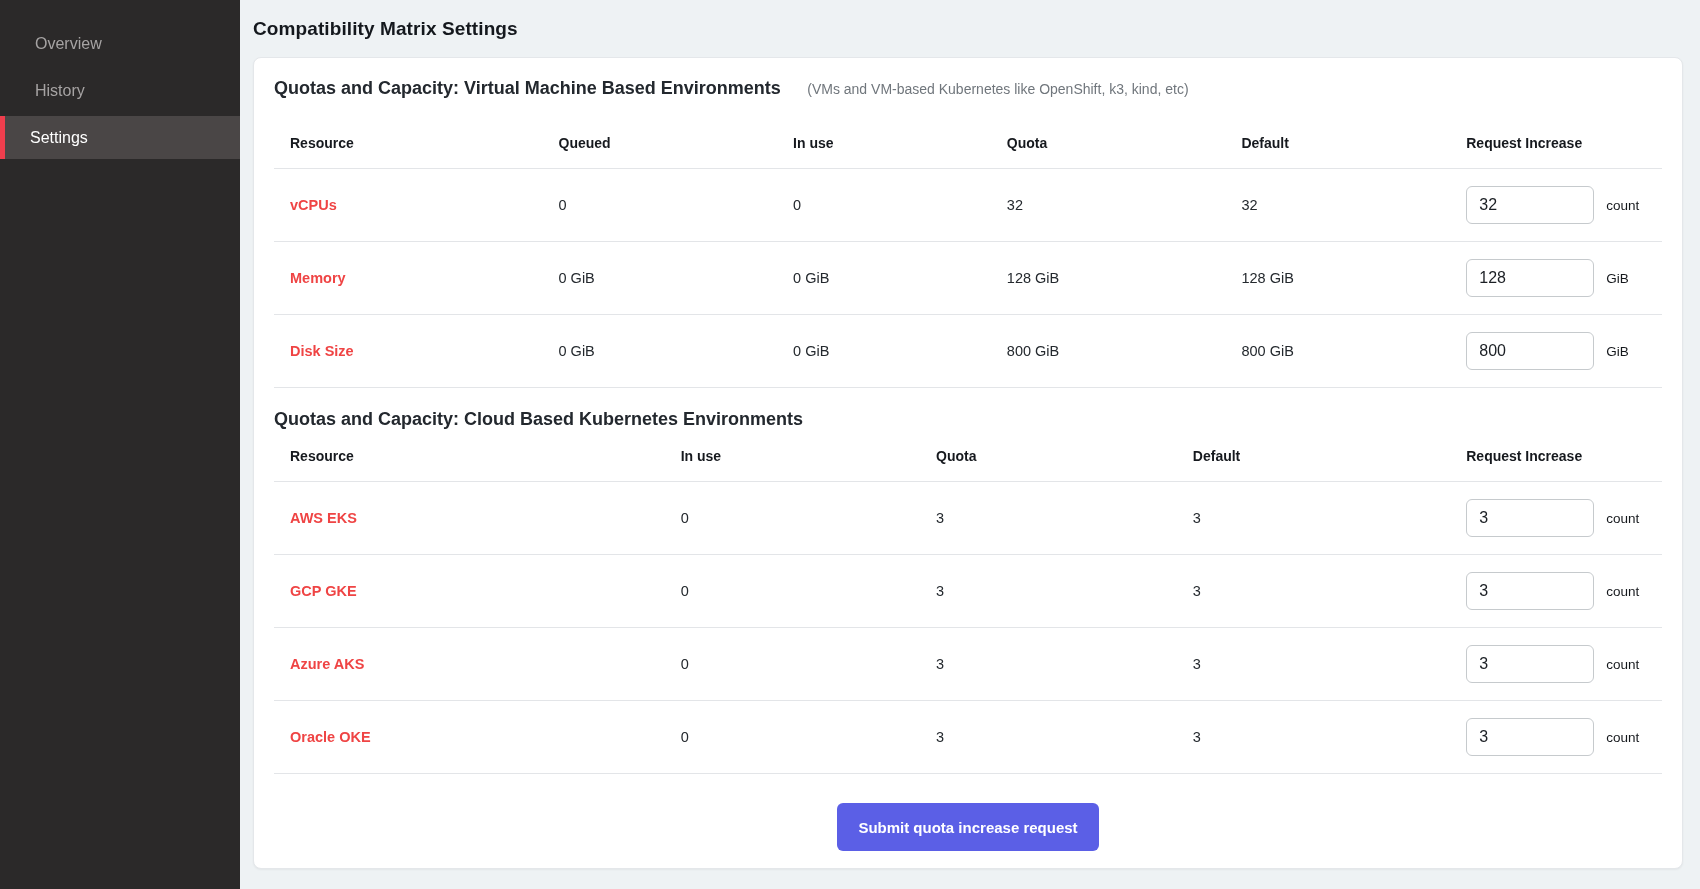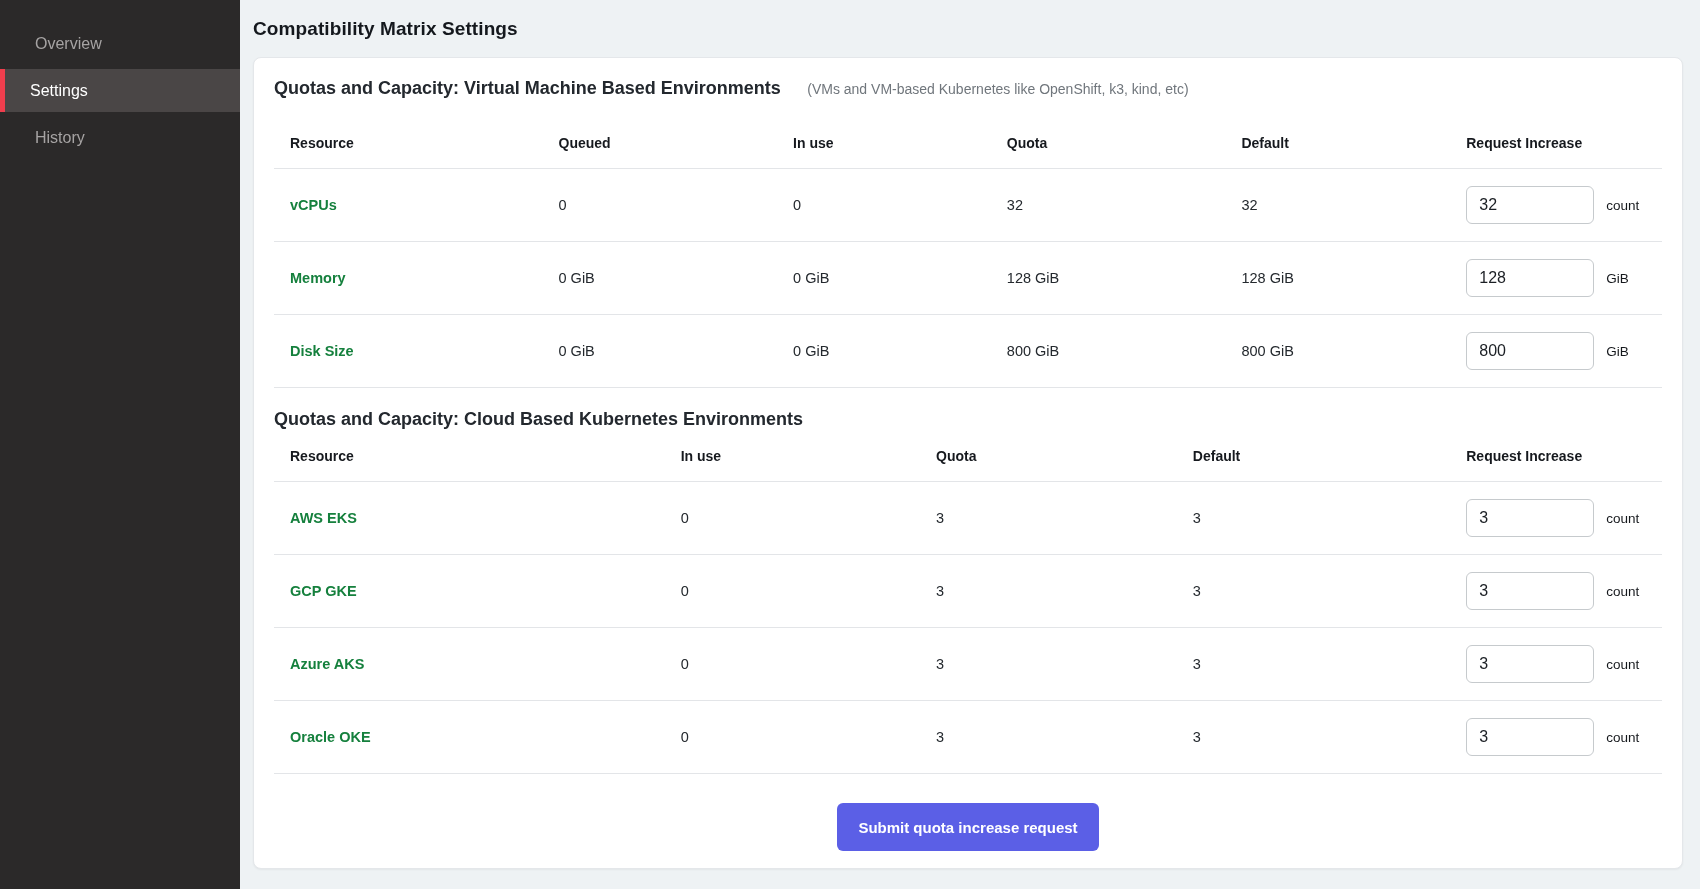--- a/index.html
+++ b/index.html
@@ -86,21 +86,21 @@
   .cloud-grid { grid-template-columns: 29.3% 18.4% 18.5% 19.7% 1fr; }
   .thead { min-height: 52px; }
   .thead .cell {
     font-size: 14px;
     font-weight: 700;
     color: #16191e;
   }
   .tdata { min-height: 73px; }
   .cell { padding-right: 8px; font-size: 14.5px; color: #24292e; }
   .cell:first-child { padding-left: 16px; }
-  .cell.resource { font-weight: 600; color: #15803d; }
+  .cell.resource { font-weight: 600; color: #ef4444; }
 
   .request-cell {
     display: flex;
     align-items: center;
     gap: 12px;
     padding-right: 0;
   }
   .request-input {
     width: 128px;
     height: 38px;
@@ -134,25 +134,25 @@
     cursor: pointer;
   }
 </style>
 </head>
 <body>
 
 <aside class="sidebar">
   <div class="nav-item">
     <span>Overview</span>
   </div>
+  <div class="nav-item">
+    <span>History</span>
+  </div>
   <div class="nav-item active">
     <span>Settings</span>
-  </div>
-  <div class="nav-item">
-    <span>History</span>
   </div>
 </aside>
 
 <main class="main">
   <h1 class="page-title">Compatibility Matrix Settings</h1>
 
   <div class="card">
 
     <div class="section-header">
       <h2 class="section-title">Quotas and Capacity: Virtual Machine Based Environments</h2>

